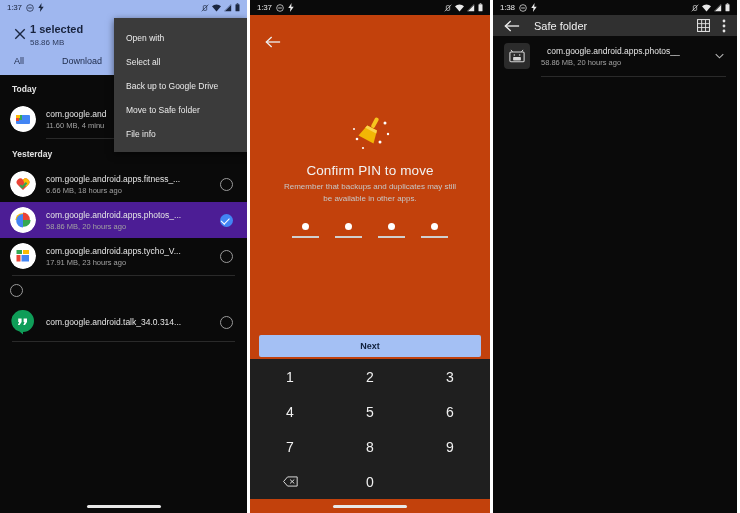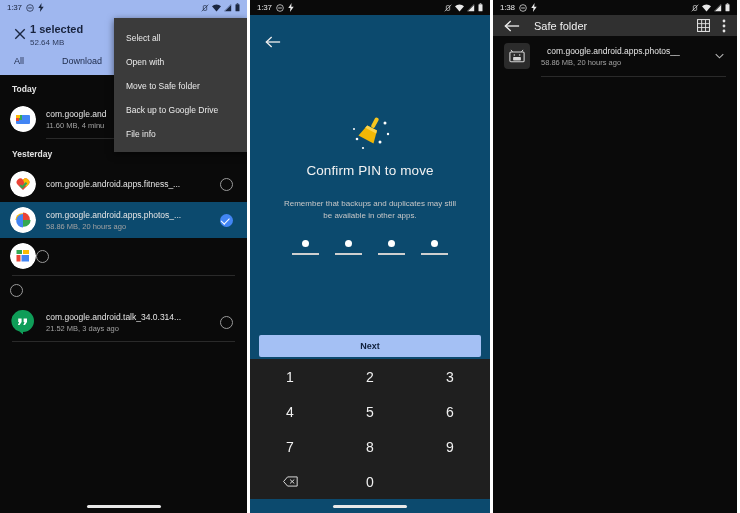--- a/index.html
+++ b/index.html
@@ -38,21 +38,21 @@
   .sel-count { font-size: 11px; font-weight: 600; color: #18233d; line-height: 13px; }
   .sel-size { font-size: 8px; color: #2c3a5c; line-height: 11px; margin-top: 1px; }
   .tabs { display: flex; padding: 4px 0 7px 0; }
   .tab { font-size: 9px; color: #1d2a49; padding: 2px 0; }
   .tab-all { margin-left: 14px; }
   .tab-dl { margin-left: 38px; }
 
   .list { background: #0a0a0a; height: 100%; padding-top: 0; }
   .group-hdr { font-size: 8.5px; font-weight: 700; color: #e3e3e3; padding: 9px 12px 7px 12px; }
   .row { display: flex; align-items: center; padding: 5px 10px; position: relative; }
-  .row.selected { background: #0c4a6e; }
+  .row.selected { background: #4c1d95; }
   .row-ic { width: 26px; height: 26px; flex: 0 0 26px; border-radius: 13px; overflow: hidden; position: relative; }
   .row-txt { margin-left: 10px; flex: 1 1 auto; min-width: 0; }
   .row-title { font-size: 8.5px; color: #e6e6e6; white-space: nowrap; overflow: hidden; }
   .row-sub { font-size: 7.5px; color: #a2a2a2; margin-top: 2px; }
   .chk { width: 13px; height: 13px; border-radius: 50%; border: 1.4px solid #9a9a9a; flex: 0 0 13px; margin-right: 4px; }
   .chk.on { border: none; background: #4285f4; position: relative; }
   .chk.on::after {
     content: ""; position: absolute; left: 3.4px; top: 2.2px;
     width: 3.5px; height: 6.5px; border: solid #fff; border-width: 0 1.6px 1.6px 0;
     transform: rotate(44deg);
@@ -62,26 +62,26 @@
 
   
   .menu {
     position: absolute; top: 18px; left: 114px; width: 133px;
     background: #3b3b3b; z-index: 30; padding: 8px 0 6px 0;
     box-shadow: 0 2px 7px rgba(0,0,0,0.55);
   }
   .menu-item { font-size: 8.5px; color: #ececec; padding: 7px 12px; white-space: nowrap; }
 
   
-  .mid-body { position: relative; height: 498px; background: #0c4a6e; }
+  .mid-body { position: relative; height: 498px; background: #c2410c; }
   .back-btn { position: absolute; top: 17px; left: 13px; width: 20px; height: 20px; display: flex; align-items: center; justify-content: center; }
   .mid-hero { position: absolute; top: 97px; left: 0; right: 0; text-align: center; }
   .broom { width: 46px; height: 42px; margin: 0 auto; position: relative; }
   .mid-title { font-size: 13.5px; color: #f2f2f2; font-weight: 500; margin-top: 9px; letter-spacing: 0.1px; }
-  .mid-desc { font-size: 8px; color: #c7c7c7; line-height: 12px; margin-top: 20px; padding: 0 30px; }
+  .mid-desc { font-size: 8px; color: #c7c7c7; line-height: 12px; margin-top: 3px; padding: 0 30px; }
   .pin-row { display: flex; justify-content: center; gap: 14px; margin-top: 18px; }
   .pin-cell { width: 29px; display: flex; flex-direction: column; align-items: center; }
   .pin-dot { width: 7px; height: 7px; border-radius: 50%; background: #ffffff; }
   .pin-line { width: 27px; height: 1.6px; background: #cfcfcf; margin-top: 6px; }
 
   .next-wrap { position: absolute; left: 0; right: 0; bottom: 156px; padding: 0 9px; }
   .next-btn {
     background: #a4c0f4; color: #10203c; font-size: 9px; font-weight: 600;
     text-align: center; padding: 6px 0; border-radius: 2px; width: 100%;
   }
@@ -164,21 +164,21 @@
     <div class="sel-bar">
       <div class="sel-row">
         <div class="sel-close">
           <svg width="12" height="12" viewBox="0 0 14 14">
               <line x1="1.5" y1="1.5" x2="12.5" y2="12.5" stroke="#1b2740" stroke-width="1.6"></line>
               <line x1="12.5" y1="1.5" x2="1.5" y2="12.5" stroke="#1b2740" stroke-width="1.6"></line>
             </svg>
         </div>
         <div class="sel-texts">
           <div class="sel-count">1 selected</div>
-          <div class="sel-size">52.64 MB</div>
+          <div class="sel-size">58.86 MB</div>
         </div>
       </div>
       <div class="tabs">
         <div class="tab tab-all">All</div>
         <div class="tab tab-dl">Download</div>
       </div>
     </div>
 
     <div class="list">
 
@@ -207,20 +207,21 @@
           <svg width="26" height="26" viewBox="0 0 26 26">
             <circle cx="13" cy="13" r="13" fill="#ffffff"></circle>
             <path d="M13 19 L7.5 13.5 A3.6 3.6 0 0 1 13 8.8 A3.6 3.6 0 0 1 18.5 13.5 Z" fill="#ea4335"></path>
             <path d="M13 8.8 A3.6 3.6 0 0 1 18.5 13.5 L16 16 Z" fill="#fbbc04"></path>
             <path d="M7.5 13.5 L13 19 L10.4 16.4 Z" fill="#4285f4"></path>
             <path d="M10.2 14.2 l2.1 2.1 l4.3 -4.6" fill="none" stroke="#34a853" stroke-width="2.1"></path>
           </svg>
         </div>
         <div class="row-txt">
           <div class="row-title">com.google.android.apps.fitness_...</div>
+          <div class="row-sub">6.66 MB, 18 hours ago</div>
         </div>
         <div class="chk"></div>
       </div>
 
       <div class="row selected">
         <div class="row-ic">
           <svg width="26" height="26" viewBox="0 0 26 26">
             <circle cx="13" cy="13" r="13" fill="#ffffff"></circle>
             <path d="M13 12.2 V5.4 a6.8 6.8 0 0 1 0 13.6 z" fill="#fbbc04" transform="rotate(-90 13 13)"></path>
             <path d="M13.8 13 H20.6 a6.8 6.8 0 0 1 -13.6 0 z" fill="#ea4335" transform="rotate(-90 13 13)"></path>
@@ -238,50 +239,53 @@
       <div class="row">
         <div class="row-ic">
           <svg width="26" height="26" viewBox="0 0 26 26">
             <circle cx="13" cy="13" r="13" fill="#ffffff"></circle>
             <rect x="6.5" y="7" width="5.5" height="4" fill="#34a853"></rect>
             <rect x="13" y="7" width="6" height="4" fill="#fbbc04"></rect>
             <rect x="6.5" y="12" width="4" height="6.5" fill="#ea4335"></rect>
             <rect x="11.5" y="12" width="7.5" height="6.5" fill="#4285f4"></rect>
           </svg>
         </div>
+        <div class="row-txt">
+          <div class="row-title">com.google.android.apps.tycho_V...</div>
+          <div class="row-sub">17.91 MB, 23 hours ago</div>
+        </div>
         <div class="chk"></div>
       </div>
       <div class="divider full"></div>
 
       <div class="row" style="padding-top:7px;padding-bottom:7px;">
         <div class="chk"></div>
       </div>
 
       <div class="row">
         <div class="row-ic">
           <svg width="26" height="26" viewBox="0 0 26 26">
             <path d="M13 1 A11 11 0 0 1 13 23 L13 25.5 L9.5 22.6 A11 11 0 0 1 13 1 Z" fill="#0f9d58"></path>
             <path d="M8.2 9.5 h3.4 v3.6 l-2 3 h-1.7 l1.2 -3 h-0.9 z" fill="#ffffff"></path>
             <path d="M13.6 9.5 h3.4 v3.6 l-2 3 h-1.7 l1.2 -3 h-0.9 z" fill="#ffffff"></path>
           </svg>
         </div>
         <div class="row-txt">
           <div class="row-title">com.google.android.talk_34.0.314...</div>
-          <div class="row-sub">21.52 MB, 3 days ago</div>
         </div>
         <div class="chk"></div>
       </div>
       <div class="divider full"></div>
     </div>
 
     <div class="menu">
+      <div class="menu-item">Open with</div>
       <div class="menu-item">Select all</div>
-      <div class="menu-item">Open with</div>
+      <div class="menu-item">Back up to Google Drive</div>
       <div class="menu-item">Move to Safe folder</div>
-      <div class="menu-item">Back up to Google Drive</div>
       <div class="menu-item">File info</div>
     </div>
 
     <div class="navbar-home"></div>
   </div>
 
   <div class="phone mid">
 
     <div class="statusbar dark">
       <div class="sb-left">

